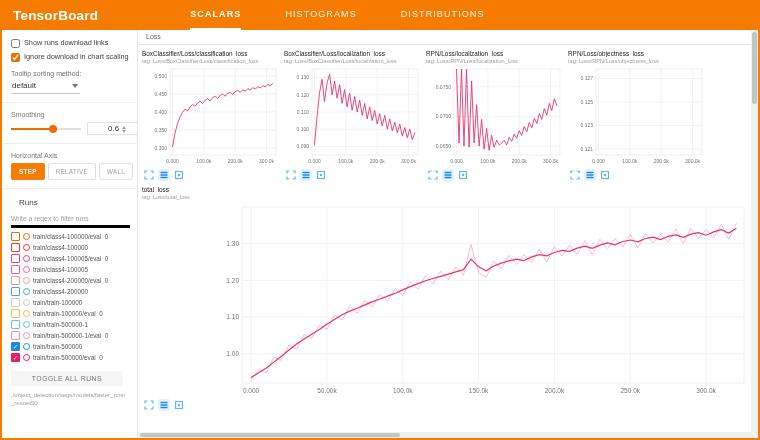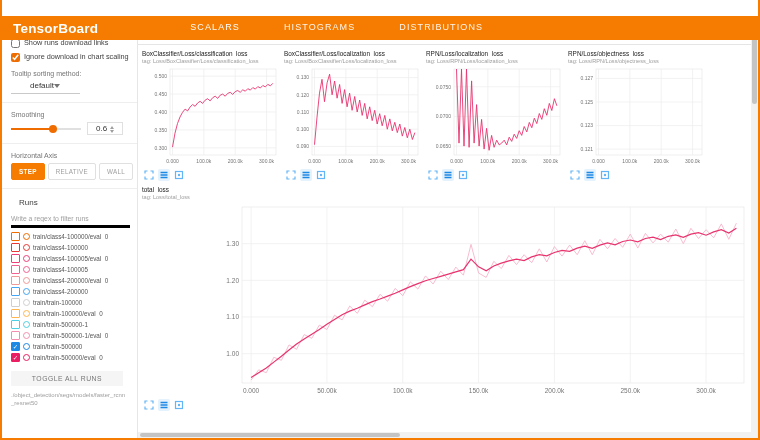--- a/index.html
+++ b/index.html
@@ -1,41 +1,41 @@
 <!DOCTYPE html>
 <html><head>
 <meta charset="utf-8">
 <style>
   html,body{margin:0;padding:0;background:#e9e9e9;}
   .app{position:relative;width:760px;height:440px;background:#fff;overflow:hidden;
        box-sizing:border-box;border-left:2px solid #f57c00;border-right:2px solid #f57c00;border-bottom:2px solid #f57c00;
        font-family:"Liberation Sans",sans-serif;-webkit-font-smoothing:antialiased;}
   
-  .header{position:absolute;top:16px;left:0;right:0;height:24px;background:#f57c00;display:flex;align-items:center;z-index:9;}
+  .header{position:absolute;top:0;left:0;right:0;height:30px;background:#f57c00;display:flex;align-items:center;z-index:9;}
   .logo{color:#fff;font-size:13.5px;font-weight:700;padding-left:11px;letter-spacing:.2px;}
   .nav{display:flex;gap:44px;margin-left:92px;height:30px;}
   .tab{color:rgba(255,255,255,.92);font-size:9px;letter-spacing:1.1px;line-height:28px;height:30px;box-sizing:border-box;cursor:pointer;}
-  .tab.active{font-weight:400;color:#fff;border-bottom:2.5px solid #fff;}
+  .tab.active{font-weight:700;color:#fff;border-bottom:2.5px solid #fff;}
   
   .sidebar{position:absolute;top:30px;left:0;width:136px;bottom:0;background:#fff;border-right:1px solid #e6e6e6;
            padding:8px 7px 0 9px;box-sizing:border-box;overflow:hidden;}
   .chk-row{display:flex;align-items:flex-start;gap:4px;margin-bottom:4px;}
   .chk-row input{width:9px;height:9px;margin:1px 0 0 0;accent-color:#ef6c00;flex:none;}
   .chk-label{font-size:7.3px;color:#424242;line-height:1.3;}
   .field-label{font-size:7px;color:#757575;margin:8px 0 3px;}
-  .select-box{display:flex;justify-content:center;align-items:center;width:66px;border-bottom:1px solid #c9c9c9;
+  .select-box{display:flex;justify-content:space-between;align-items:center;width:66px;border-bottom:1px solid #c9c9c9;
               font-size:8px;color:#333;padding:1px 2px 3px 1px;cursor:pointer;}
   .tri-down{width:0;height:0;border-left:3px solid transparent;border-right:3px solid transparent;border-top:4px solid #757575;}
   .divider{height:1px;background:#eee;margin:8px -7px 0 -9px;}
   .smooth-row{display:flex;align-items:center;gap:6px;margin-top:4px;}
   .slider{position:relative;width:70px;height:10px;flex:none;cursor:pointer;}
   .slider-track{position:absolute;top:4.5px;left:0;width:100%;height:2px;background:#e0e0e0;}
   .slider-fill{position:absolute;top:4.5px;left:0;width:58%;height:2px;background:#ef6c00;}
   .slider-knob{position:absolute;left:54%;top:1px;width:8px;height:8px;border-radius:50%;background:#ef6c00;}
-  .spin-box{display:flex;align-items:flex-end;border:1px solid #e0e0e0;font-size:8px;color:#333;padding:1px 8px;gap:3px;}
+  .spin-box{display:flex;align-items:flex-end;border:1px solid #e0e0e0;font-size:8px;color:#333;padding:1px 20px;gap:3px;}
   .spin-arrows{display:flex;flex-direction:column;gap:1px;}
   .tri-up-s{width:0;height:0;border-left:2.5px solid transparent;border-right:2.5px solid transparent;border-bottom:3px solid #9e9e9e;}
   .tri-down-s{width:0;height:0;border-left:2.5px solid transparent;border-right:2.5px solid transparent;border-top:3px solid #9e9e9e;}
   .axis-group{display:flex;gap:3px;margin-top:4px;}
   .axis-btn{font-size:6.3px;padding:4px 7px;border:1px solid #e0e0e0;color:#9e9e9e;background:#fff;border-radius:2px;
             letter-spacing:.3px;cursor:pointer;}
   .axis-btn.active{background:#f57c00;border-color:#f57c00;color:#fff;font-weight:700;}
   .runs-label{font-size:8px;color:#424242;margin-top:9px;padding-left:8px;}
   .filter-input{width:100%;border:none;border-bottom:3px solid #000000;font-size:6.8px;padding:4px 0 3px;color:#333;
                 outline:none;background:transparent;box-sizing:border-box;}

